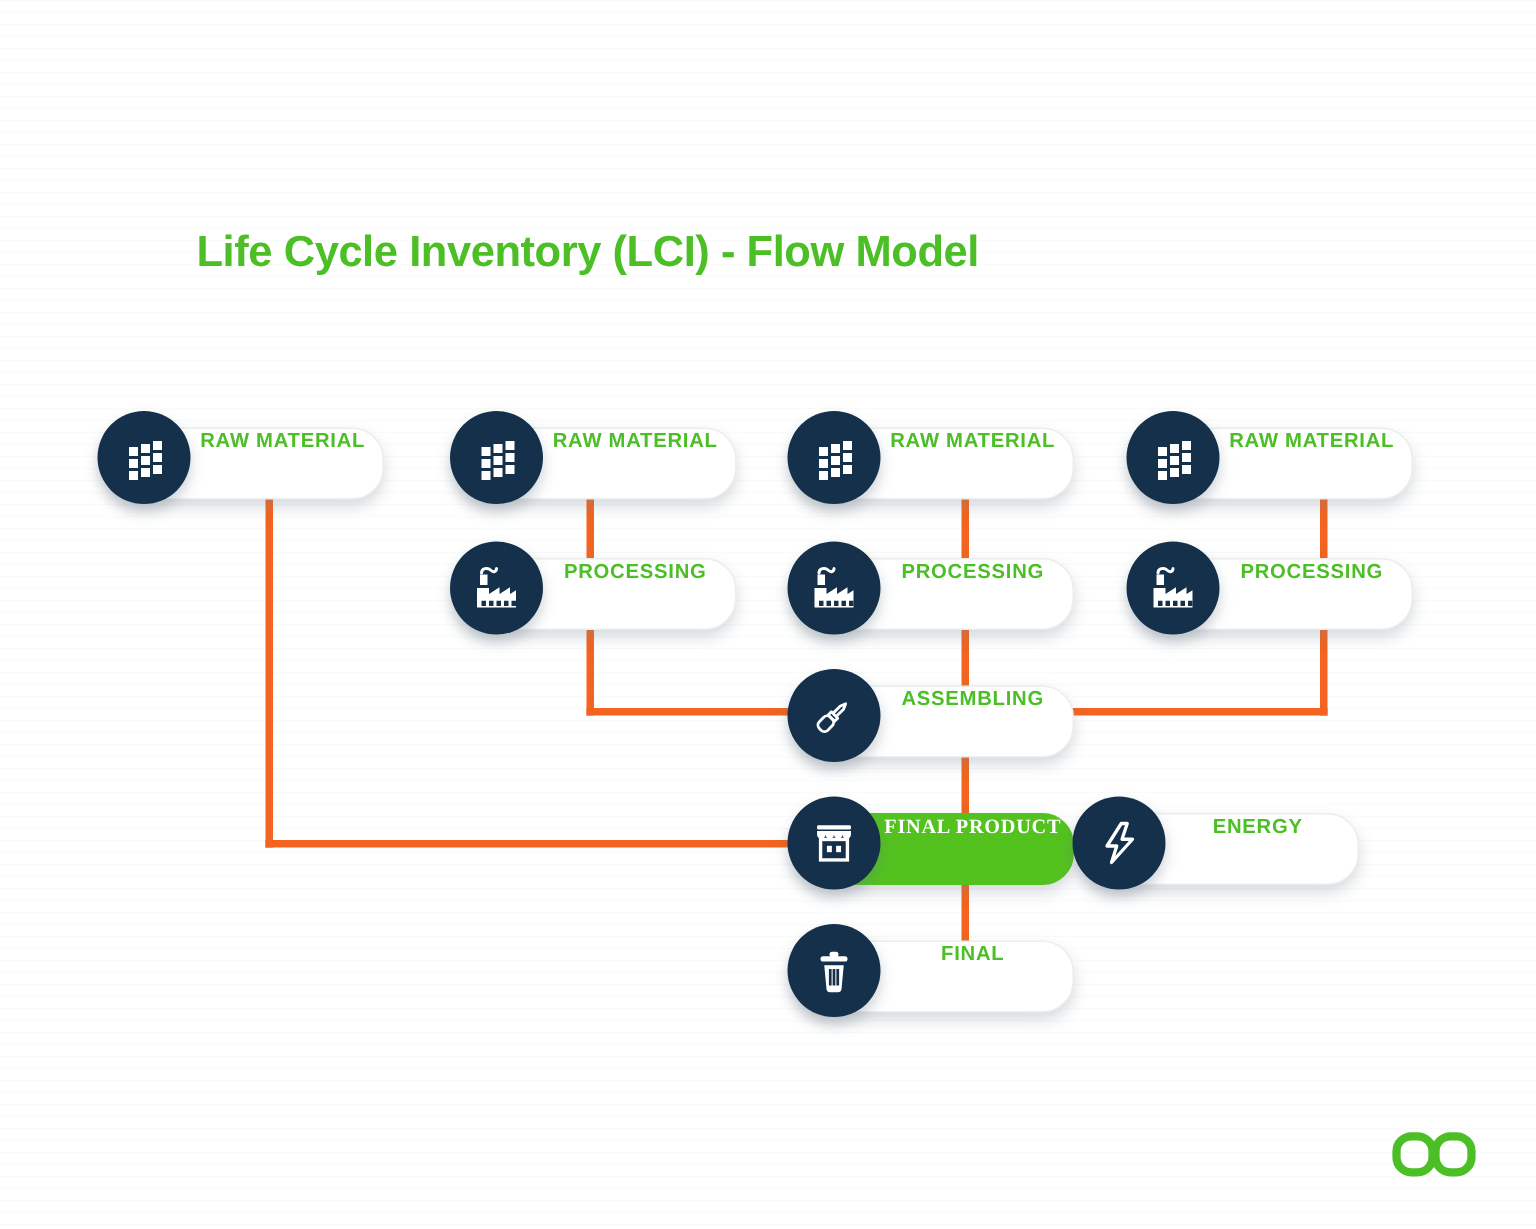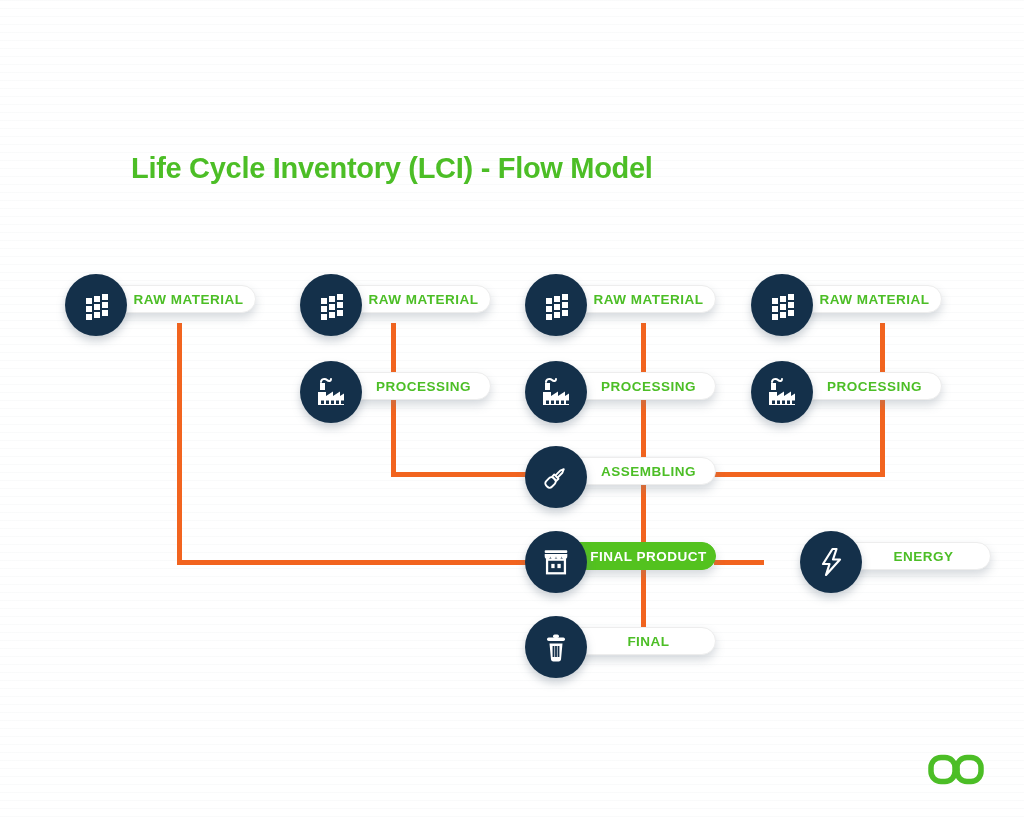--- a/index.html
+++ b/index.html
@@ -21,32 +21,32 @@
       rgba(255,255,255,0) 1px, rgba(255,255,255,0) 8px);
   }
   .title{
     position:absolute;left:131px;top:152px;
     font-size:29px;font-weight:800;letter-spacing:-0.3px;
     color:var(--green);white-space:nowrap;
   }
   .line{position:absolute;background:var(--orange);z-index:1;}
   .node{position:absolute;z-index:2;width:222px;height:62px;}
   .pill{
-    position:absolute;left:6px;top:11px;width:185px;height:28px;
+    position:absolute;left:6px;top:11px;width:185px;height:48px;
     border-radius:21px;background:#ffffff;border:1px solid #ededed;
-    box-sizing:border-box;display:flex;align-items:center;justify-content:center;
+    box-sizing:border-box;display:flex;align-items:flex-start;justify-content:center;
     padding-left:50px;
     box-shadow:0 5px 10px rgba(120,132,145,0.30);
   }
   .pill .label{
     font-size:13.5px;font-weight:700;letter-spacing:0.5px;
     color:var(--green);white-space:nowrap;
   }
   .pill.green{background:var(--pill-green);border-color:var(--pill-green);}
-  .pill.green .label{color:#ffffff;}
+  .pill.green .label{color:#ffffff;font-family:Liberation Serif, serif;}
   .circle{
     position:absolute;left:0;top:0;width:62px;height:62px;border-radius:50%;
     background:var(--navy);display:flex;align-items:center;justify-content:center;
     box-shadow:0 5px 9px rgba(110,122,138,0.35);
   }
   .logo{position:absolute;left:927px;top:753px;width:58px;height:34px;z-index:2;}
 </style>
 </head>
 <body>
 
@@ -227,21 +227,21 @@
       <svg width="32" height="32" viewBox="0 0 34 32">
         <rect x="5" y="3.5" width="24" height="3" rx="1" fill="#ffffff"></rect>
         <path d="M5,7.5 h24 v2.5 a3,3 0 0 1 -6,0 a3,3 0 0 1 -6,0 a3,3 0 0 1 -6,0 a3,3 0 0 1 -6,0 Z" fill="#ffffff"></path>
         <rect x="7.5" y="13.5" width="19" height="14.5" fill="none" stroke="#ffffff" stroke-width="2.4"></rect>
         <rect x="12" y="18" width="3.5" height="4.5" fill="#ffffff"></rect>
         <rect x="18.5" y="18" width="3.5" height="4.5" fill="#ffffff"></rect>
       </svg>
     </div>
   </div>
 
-  <div class="node" style="left:800px;top:531px;">
+  <div class="node" style="left:715px;top:531px;">
     <div class="pill">
       <span class="label">ENERGY</span>
     </div>
     <div class="circle">
       <svg width="32" height="32" viewBox="0 0 32 32">
         <path d="M17.5,3 L8,18 h6.5 L11,29 L25,13.5 h-7 L21.5,3 Z" fill="#14304A" stroke="#ffffff" stroke-width="2.2" stroke-linejoin="round"></path>
       </svg>
     </div>
   </div>
 

